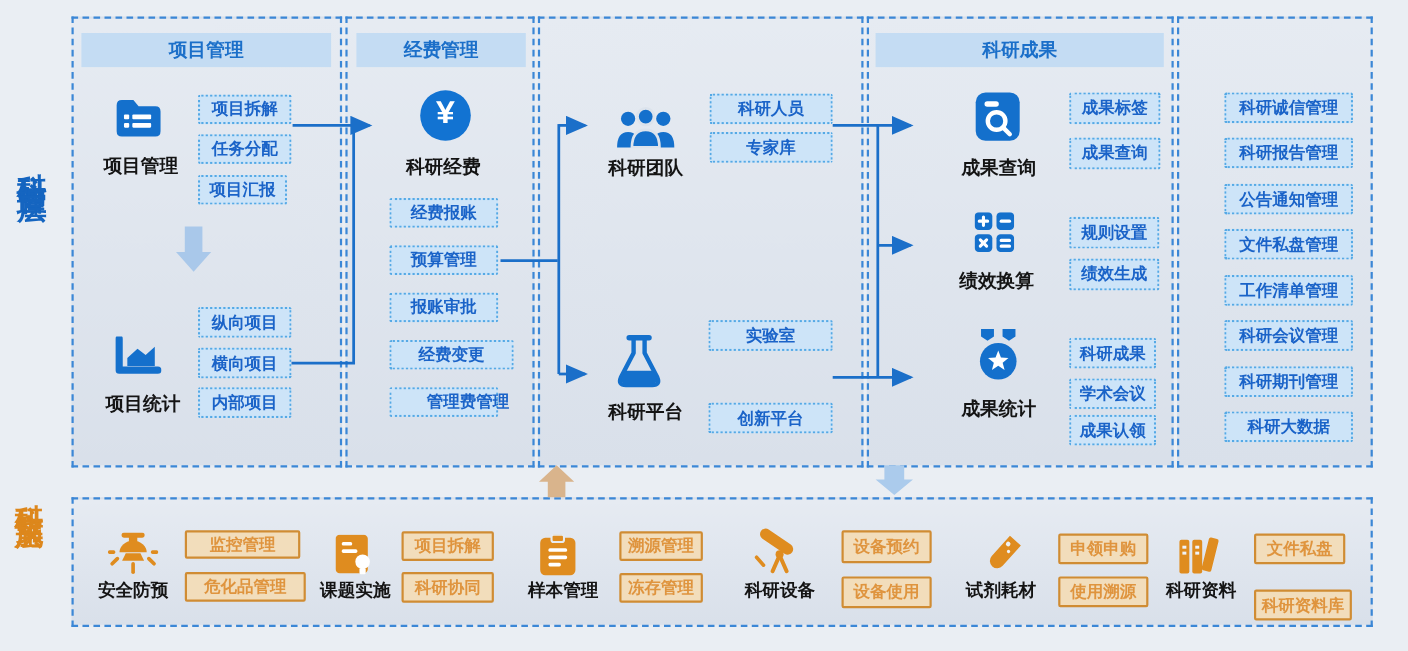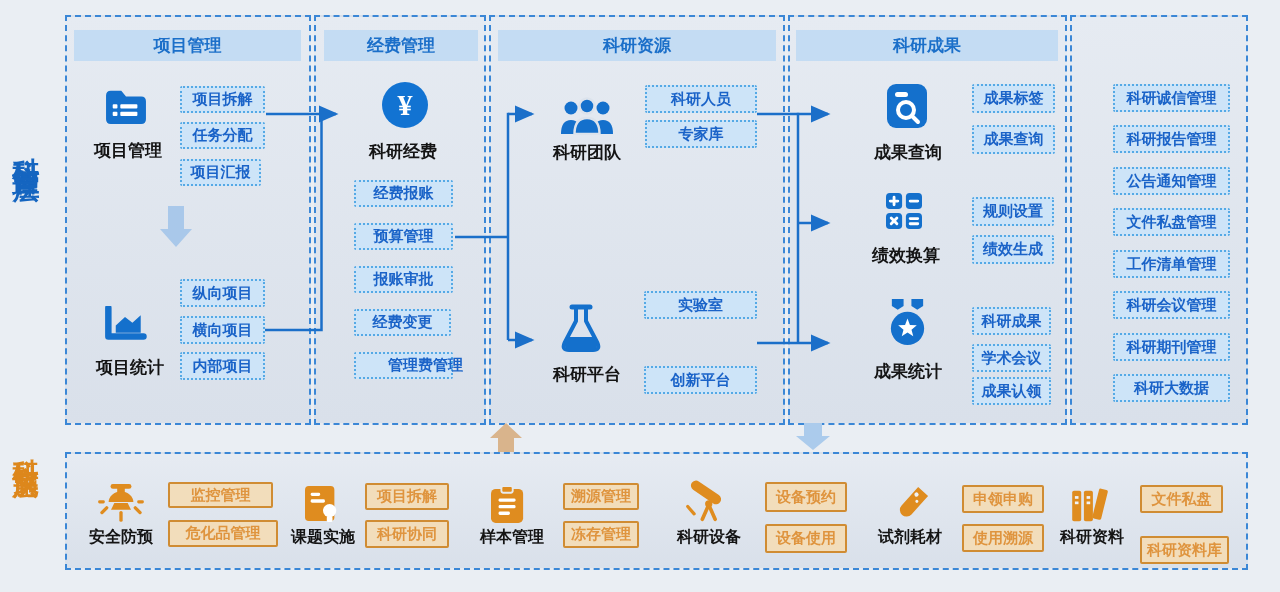--- a/index.html
+++ b/index.html
@@ -1,17 +1,17 @@
 <!DOCTYPE html>
 <html><head>
 <meta charset="utf-8">
 <style>
   html,body{margin:0;padding:0;background:#eaeef3;}
   .canvas{position:relative;width:1280px;height:592px;background:#eaeef3;
-          font-family:Liberation Serif, serif;overflow:hidden;}
+          font-family:Liberation Mono, monospace;overflow:hidden;}
   .vlabel{position:absolute;writing-mode:vertical-rl;text-orientation:upright;
           font-weight:bold;font-size:27px;letter-spacing:5px;line-height:1;}
   .colbox{position:absolute;border:2px dashed #3b87d6;box-sizing:border-box;
           background:linear-gradient(180deg,#e6ebf2 0%,#d9e0ea 100%);}
   .hdr{position:absolute;height:31px;background:#c4dcf3;color:#1b6fc9;font-weight:bold;
        font-size:17px;display:flex;align-items:center;justify-content:center;box-sizing:border-box;}
   .bitem{position:absolute;background:#cde4f8;border:2px dotted #55a9e5;color:#1a63c8;
          font-weight:bold;font-size:15px;display:flex;align-items:center;justify-content:center;
          box-sizing:border-box;border-radius:2px;white-space:nowrap;}
   .oitem{position:absolute;background:#f2ddbb;border:2px solid #d08c33;color:#df943e;
@@ -35,21 +35,20 @@
   <div class="colbox" style="left:65px;top:15px;width:246px;height:410px;"></div>
   <div class="colbox" style="left:314px;top:15px;width:172px;height:410px;"></div>
   <div class="colbox" style="left:489px;top:15px;width:296px;height:410px;"></div>
   <div class="colbox" style="left:788px;top:15px;width:279px;height:410px;"></div>
   <div class="colbox" style="left:1070px;top:15px;width:178px;height:410px;"></div>
 
   <div class="colbox" style="left:65px;top:452px;width:1183px;height:118px;"></div>
 
   <div class="hdr" style="left:74px;top:30px;width:227px;">项目管理</div>
   <div class="hdr" style="left:324px;top:30px;width:154px;">经费管理</div>
-  <div class="hdr" style="left:498px;top:30px;width:278px;">科研资源</div>
   <div class="hdr" style="left:796px;top:30px;width:262px;">科研成果</div>
 
   <span class="icon" style="left:104px;top:88px;">
     <svg width="44" height="38" viewBox="0 0 46 40">
       <path d="M2 8 q0-5 5-5 h11 l5 6 h16 q5 0 5 5 v19 q0 5-5 5 H7 q-5 0-5-5 z" fill="#1470cc"></path>
       <g fill="#fff">
           <rect x="9" y="17" width="5" height="4.5" rx="1"></rect>
           <rect x="17" y="17" width="18" height="4.5" rx="1"></rect>
       <rect x="9" y="25" width="5" height="4.5" rx="1"></rect>
           <rect x="17" y="25" width="18" height="4.5" rx="1"></rect>
@@ -70,21 +69,21 @@
   <div class="nlabel" style="left:92px;top:356px;width:76px;">项目统计</div>
   <div class="bitem" style="left:180px;top:279px;width:85px;height:28px;">纵向项目</div>
   <div class="bitem" style="left:180px;top:316px;width:85px;height:28px;">横向项目</div>
   <div class="bitem" style="left:180px;top:352px;width:85px;height:28px;">内部项目</div>
 
   <div class="yuan" style="left:382px;top:82px;width:46px;height:46px;">¥</div>
   <div class="nlabel" style="left:363px;top:140px;width:80px;">科研经费</div>
   <div class="bitem" style="left:354px;top:180px;width:99px;height:27px;">经费报账</div>
   <div class="bitem" style="left:354px;top:223px;width:99px;height:27px;">预算管理</div>
   <div class="bitem" style="left:354px;top:266px;width:99px;height:27px;">报账审批</div>
-  <div class="bitem" style="left:354px;top:309px;width:97px;height:27px;">经费变更</div>
+  <div class="bitem" style="left:354px;top:309px;width:113px;height:27px;">经费变更</div>
   <div class="bitem" style="left:354px;top:352px;width:99px;height:27px;padding-left:44px;">管理费管理</div>
 
   <span class="icon" style="left:560px;top:97px;">
     <svg width="54" height="38" viewBox="0 0 54 38">
       <g fill="#1470cc">
         <circle cx="11" cy="11" r="6.5"></circle>
           <path d="M1 37 q0-14 10-14 t10 14 z"></path>
         <circle cx="43" cy="11" r="6.5"></circle>
           <path d="M33 37 q0-14 10-14 t10 14 z"></path>
       </g>

